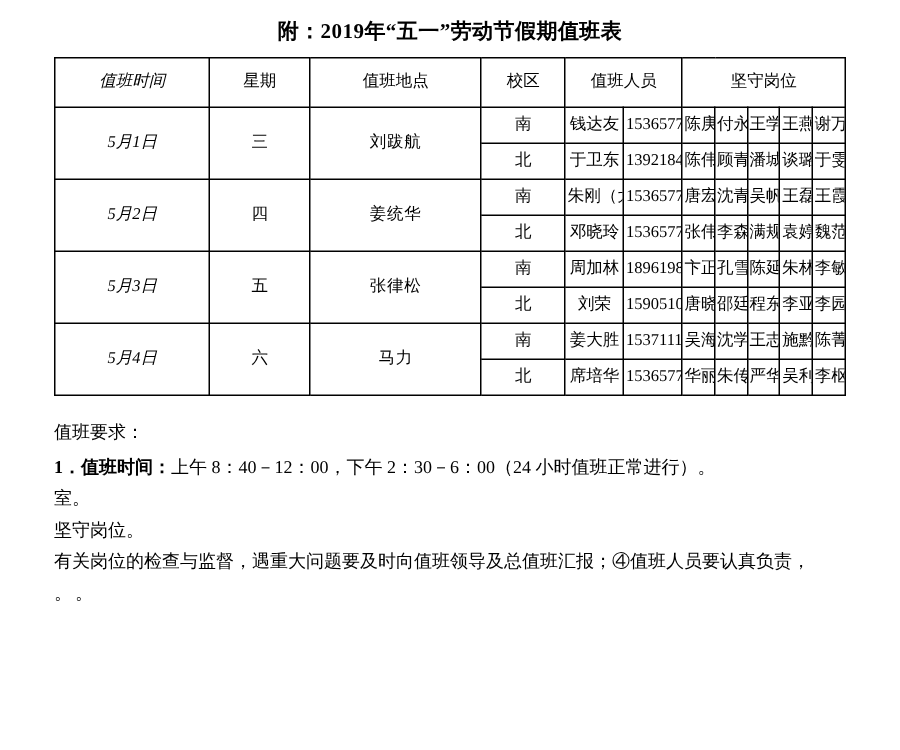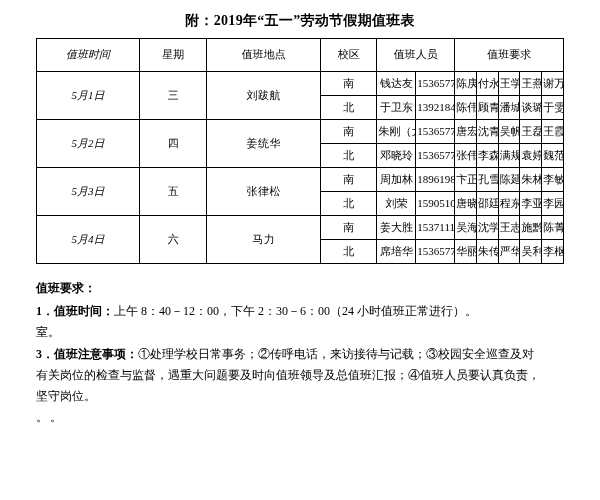--- a/index.html
+++ b/index.html
@@ -68,21 +68,21 @@
     letter-spacing: 0.5px;
   }
   .notes {
     margin: 14px auto 0 auto;
     width: 528px;
     font-size: 12px;
     line-height: 1.75;
     font-family: "Liberation Serif", "DejaVu Serif", serif;
   }
   .notes .req-title {
-    font-weight: bold;
+    font-weight: normal;
     margin-bottom: 2px;
   }
   .notes p {
     margin: 0;
     text-indent: 0;
   }
   .notes .item {
     margin-top: 1px;
   }
   .notes .lbl {
@@ -108,21 +108,21 @@
   <table class="duty">
     <thead>
       <tr>
         <th class="col-date hdr-two-line">
           <div>值班时间</div>
         </th>
         <th class="col-week">星期</th>
         <th class="col-leader hdr-two-line">值班地点</th>
         <th class="col-campus hdr-two-line">校区</th>
         <th class="col-capt" colspan="2">值班人员</th>
-        <th class="col-staff" colspan="5">值班要求</th>
+        <th class="col-staff" colspan="5">坚守岗位</th>
       </tr>
     </thead>
     <tbody>
         <tr>
           <td class="col-date row-cell" rowspan="2">5月1日</td>
           <td class="col-week row-cell" rowspan="2">三</td>
           <td class="col-leader row-cell leader-name" rowspan="2">刘跋航</td>
           <td class="col-campus row-cell">南</td>
           <td class="col-capt row-cell">钱达友</td>
           <td class="col-phone row-cell">15365779656</td>
@@ -216,22 +216,19 @@
 
   <div class="notes">
     <p class="req-title">值班要求：</p>
 
     <p class="item">
       <span class="lbl">1．值班时间：</span><span>上午 8：40－12：00，下午 2：30－6：00（24 小时值班正常进行）。</span>
     </p>
 
     <p class="indent">室。</p>
 
-    <p class="item">
-      <span class="lbl">3．值班注意事项：</span><span>①处理学校日常事务；②传呼电话，来访接待与记载；③校园安全巡查及对</span>
-    </p>
+    <p class="indent">坚守岗位。</p>
     <p class="indent">有关岗位的检查与监督，遇重大问题要及时向值班领导及总值班汇报；④值班人员要认真负责，</p>
-    <p class="indent">坚守岗位。</p>
 
     <p class="trail">。。</p>
   </div>
 
 </div>
 
 </body></html>

